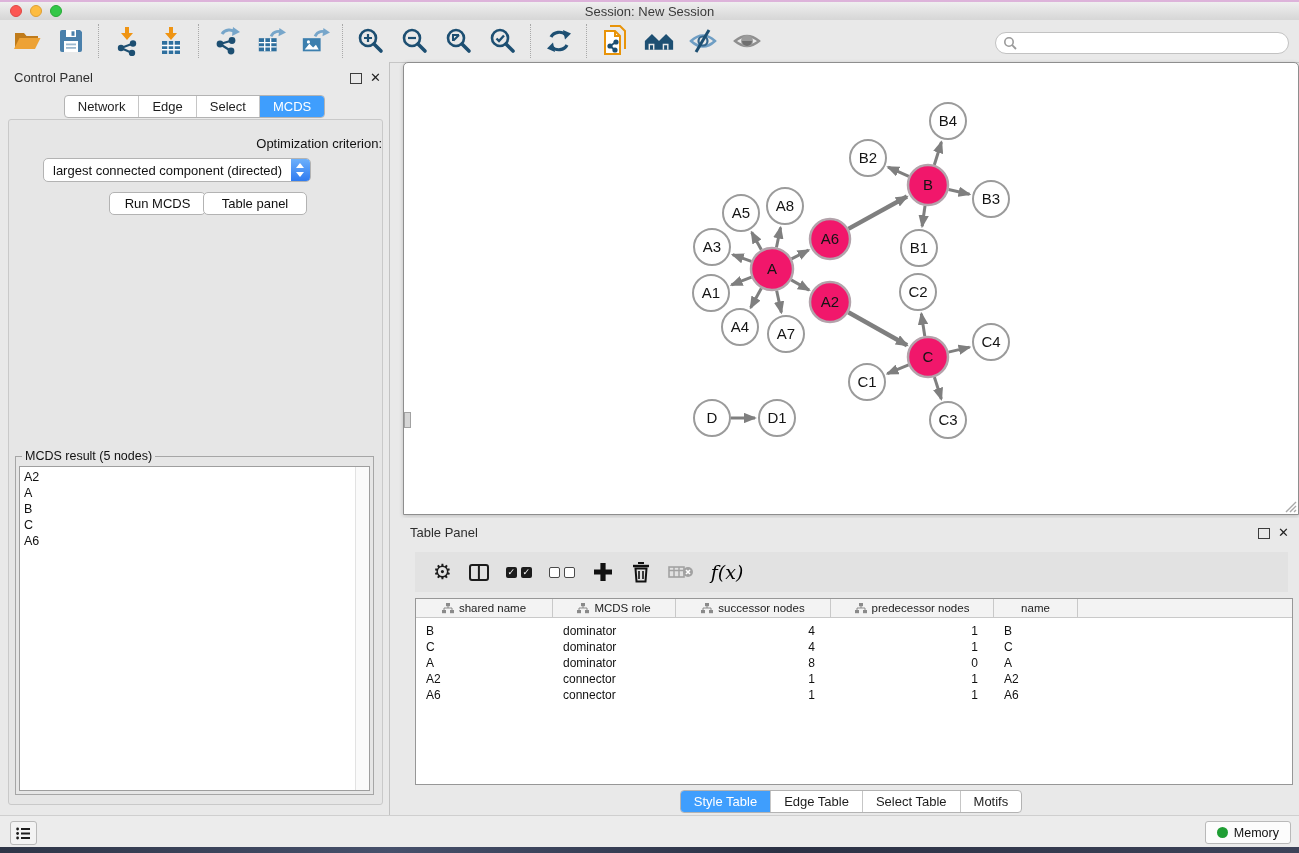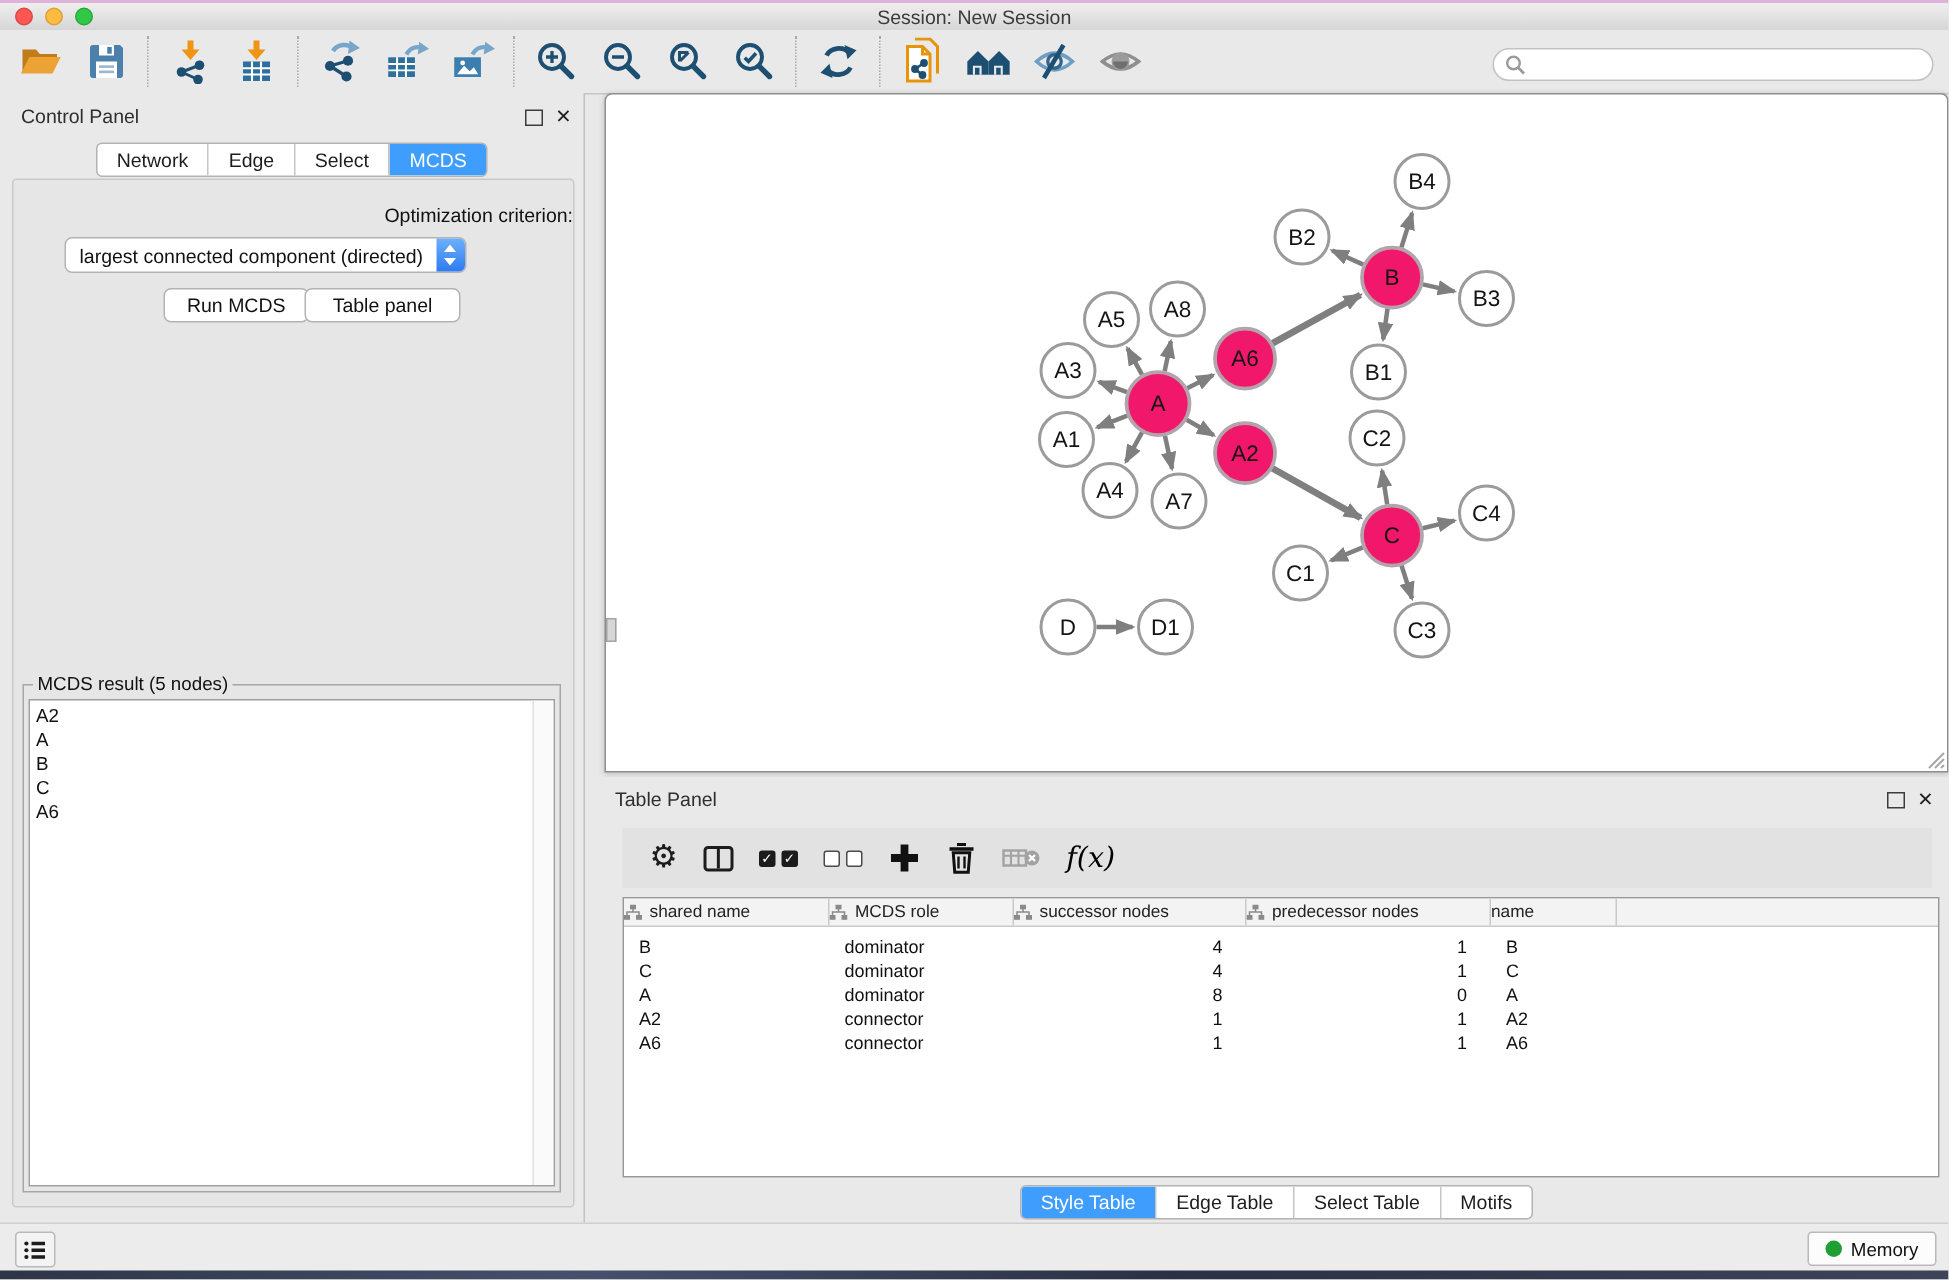--- a/index.html
+++ b/index.html
@@ -93,21 +93,21 @@
   .cb-pair{display:flex;gap:4px;}
   .cb{width:11px;height:11px;border-radius:2px;box-sizing:border-box;}
   .cb.checked{background:#1c1c1c;color:#fff;font-size:9px;font-weight:bold;
     display:flex;align-items:center;justify-content:center;line-height:11px;}
   .cb.empty{border:1.6px solid #4a4a4a;background:#fff;}
   .fx-glyph{font-family:"DejaVu Serif","Liberation Serif",serif;font-style:italic;
     font-size:19px;color:#000000;}
   #tp-table{position:absolute;left:12px;top:80px;width:878px;height:187px;background:#fff;
     border:1px solid #979797;box-sizing:border-box;overflow:hidden;}
   #tp-thead{display:flex;height:18px;background:#f3f3f3;border-bottom:1px solid #c9c9c9;}
-  .th{display:flex;align-items:center;gap:5px;font-size:11.5px;color:#222;
+  .th{display:flex;align-items:center;justify-content:center;gap:5px;font-size:11.5px;color:#222;
     border-right:1px solid #c9c9c9;box-sizing:border-box;height:18px;}
   .tr{display:flex;height:16px;align-items:center;}
   .td{font-size:12px;color:#111;box-sizing:border-box;padding:0 10px;white-space:nowrap;overflow:hidden;}
   .td.num{text-align:right;padding-right:16px;}
   #tp-rows{padding-top:5px;}
   #tp-tabs{position:absolute;left:0;right:0;top:272px;display:flex;justify-content:center;}
 
   
   #status-bar{left:0;top:815px;width:1299px;height:32px;background:#ececec;border-top:1px solid #cfcfcf;box-sizing:border-box;}
   #status-left-btn{position:absolute;left:10px;top:5px;width:27px;height:24px;background:#f3f3f3;

